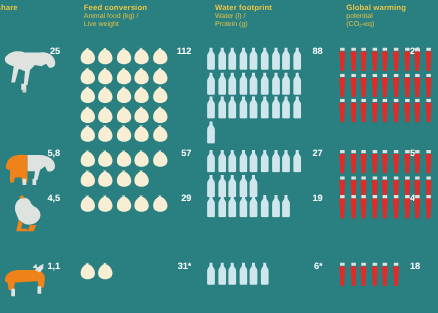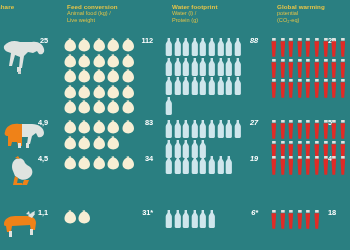--- a/index.html
+++ b/index.html
@@ -29,21 +29,21 @@
 
   
   .animal{position:absolute;left:2px;top:0;width:46px;height:100%;}
   .animal svg{position:absolute;left:0;top:2px;}
 
   
   .num{position:absolute;color:#ffffff;font-weight:bold;font-size:7.4px;
        text-align:right;letter-spacing:-.1px;}
   .n-feed {left:28px;width:20px;}
   .n-water{left:133px;width:20px;}
-  .n-gwp  {left:238px;width:20px;font-style:italic;}
+  .n-gwp  {left:238px;width:20px;}
   .n-far  {left:328px;width:20px;text-align:left;}
 
   
   .grid{position:absolute;display:flex;flex-wrap:wrap;align-content:flex-start;}
   .g-feed {left:64px; top:2px; width:72px;}
   .g-water{left:165px;top:2px; width:78px;}
   .g-gwp  {left:270px;top:2px; width:78px;}
 
   .cell{display:block;line-height:0;}
   .c-feed {width:14.4px;height:15.5px;}
@@ -368,22 +368,22 @@
 
   <div class="row r1">
     <div class="animal">
       <svg width="44" height="34" viewBox="0 0 44 34">
         <path fill="#ef8218" d="M3 12 C4 6 10 3 17 4 L20 4 L20 26 L16 26 L15 22 L10 22 L9 26 L6 26 L6 16 C3 16 2 14 3 12 Z"></path>
         <path fill="#dfe3e0" d="M20 4 L30 4 C37 4 42 8 42 13 C42 16 39 18 36 17 L34 13 L30 16 L28 24 L25 24 L26 17 L20 17 Z"></path>
         <rect x="16" y="23" width="3" height="5" fill="#dfe3e0"></rect>
         <rect x="24" y="23" width="3" height="5" fill="#dfe3e0"></rect>
       </svg>
     </div>
-    <div class="num n-feed">4,9</div>
-    <div class="num n-water">83</div>
+    <div class="num n-feed">5,8</div>
+    <div class="num n-water">57</div>
     <div class="num n-gwp">27</div>
     <div class="num n-far">5</div>
     <div class="grid g-feed">
         <span class="cell c-feed"><svg width="13" height="14" viewBox="0 0 13 14">
             <path fill="#f7eed4" d="M5.4 1.2 L4.3 0 L5.9 .6 L7.1 0 L6.6 1.3 C9.6 2.3 12 5.2 12 8.6 C12 11.6 9.6 13.4 6.2 13.4 C2.8 13.4 .5 11.6 .5 8.6 C.5 5.3 2.7 2.3 5.4 1.2 Z"></path>
           </svg></span>
         <span class="cell c-feed"><svg width="13" height="14" viewBox="0 0 13 14">
             <path fill="#f7eed4" d="M5.4 1.2 L4.3 0 L5.9 .6 L7.1 0 L6.6 1.3 C9.6 2.3 12 5.2 12 8.6 C12 11.6 9.6 13.4 6.2 13.4 C2.8 13.4 .5 11.6 .5 8.6 C.5 5.3 2.7 2.3 5.4 1.2 Z"></path>
           </svg></span>
         <span class="cell c-feed"><svg width="13" height="14" viewBox="0 0 13 14">
@@ -531,21 +531,21 @@
   <div class="row r2">
     <div class="animal">
       <svg width="40" height="32" viewBox="0 0 40 32">
         <path fill="#dfe3e0" d="M14 3 C18 1 22 3 23 7 L25 9 C30 11 32 16 29 20 C26 24 20 25 16 22 L13 20 L11 15 C9 11 10 5 14 3 Z"></path>
         <path fill="#ef8218" d="M13 20 L16 22 L15 27 L20 27 L20 29 L11 29 L12 24 Z"></path>
         <path fill="#ef8218" d="M22 24 L27 24 L25 29 L20 29 Z"></path>
         <path fill="#ef8218" d="M13 2 L16 0 L18 3 Z"></path>
       </svg>
     </div>
     <div class="num n-feed">4,5</div>
-    <div class="num n-water">34</div>
+    <div class="num n-water">29</div>
     <div class="num n-gwp">19</div>
     <div class="num n-far">4</div>
     <div class="grid g-feed">
         <span class="cell c-feed"><svg width="13" height="14" viewBox="0 0 13 14">
             <path fill="#f7eed4" d="M5.4 1.2 L4.3 0 L5.9 .6 L7.1 0 L6.6 1.3 C9.6 2.3 12 5.2 12 8.6 C12 11.6 9.6 13.4 6.2 13.4 C2.8 13.4 .5 11.6 .5 8.6 C.5 5.3 2.7 2.3 5.4 1.2 Z"></path>
           </svg></span>
         <span class="cell c-feed"><svg width="13" height="14" viewBox="0 0 13 14">
             <path fill="#f7eed4" d="M5.4 1.2 L4.3 0 L5.9 .6 L7.1 0 L6.6 1.3 C9.6 2.3 12 5.2 12 8.6 C12 11.6 9.6 13.4 6.2 13.4 C2.8 13.4 .5 11.6 .5 8.6 C.5 5.3 2.7 2.3 5.4 1.2 Z"></path>
           </svg></span>
         <span class="cell c-feed"><svg width="13" height="14" viewBox="0 0 13 14">

